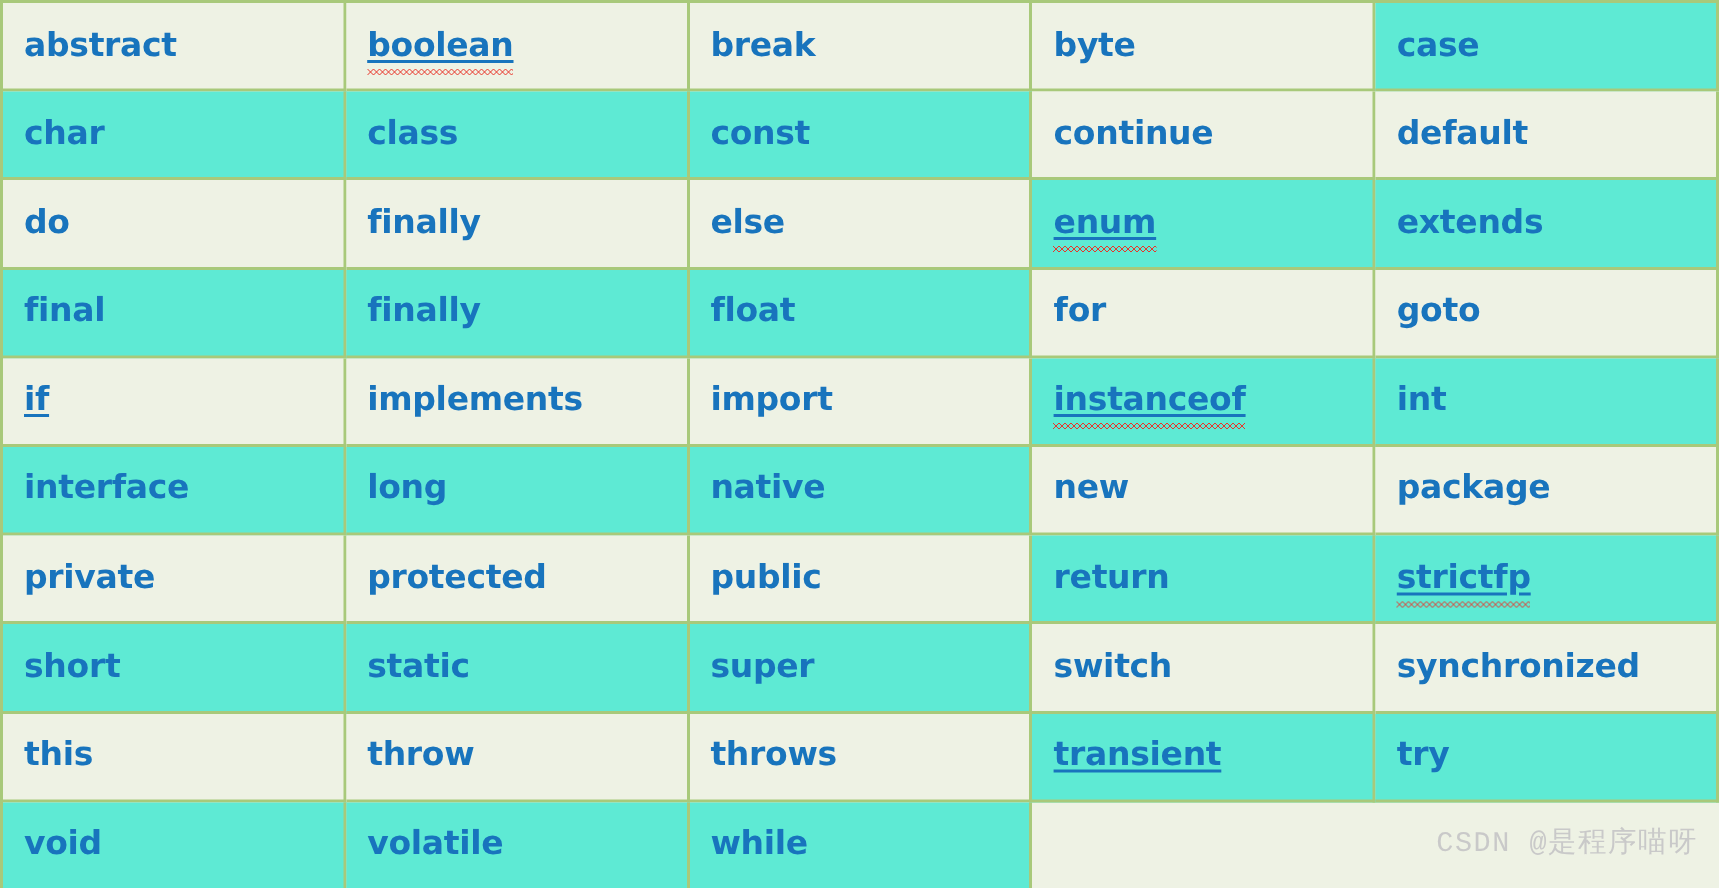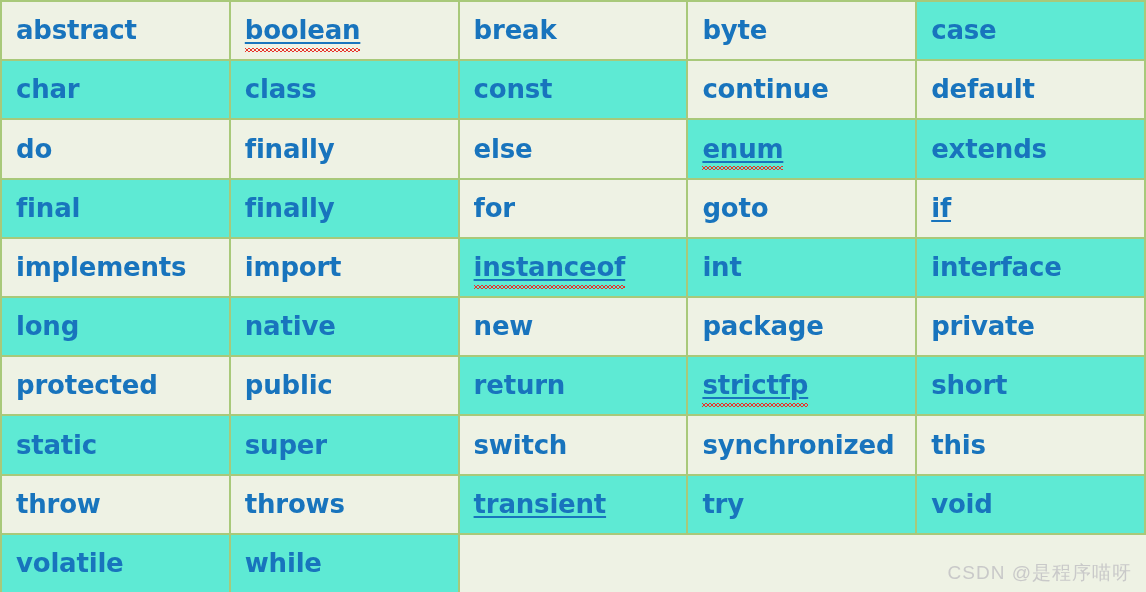--- a/index.html
+++ b/index.html
@@ -37,21 +37,21 @@
     align-items: center;
     padding-left: 14px;
     overflow: hidden;
   }
   .kw-cell.row-light { background: #eef2e4; }
   .kw-cell.row-dark  { background: #5eead4; }
 
   .kw-text {
     font-family: "DejaVu Sans", sans-serif;
     font-weight: bold;
-    font-size: 26px;
+    font-size: 22px;
     line-height: 1.1;
     color: #1874bd;
     letter-spacing: -0.2px;
     white-space: nowrap;
     position: relative;
     display: inline-block;
   }
   .kw-text.u {
     text-decoration: underline;
     text-decoration-thickness: 2px;
@@ -68,22 +68,22 @@
     background-image:
       linear-gradient(45deg, transparent 42%, #e8342a 42%, #e8342a 58%, transparent 58%),
       linear-gradient(-45deg, transparent 42%, #e8342a 42%, #e8342a 58%, transparent 58%);
     background-size: 4px 4px;
     background-repeat: repeat-x;
   }
 
   #watermark {
     position: absolute;
     right: 14px;
-    bottom: 6px;
-    font-family: Liberation Sans, sans-serif;
+    bottom: 18px;
+    font-family: Liberation Mono, monospace;
     font-size: 19px;
     color: #c9c9c9;
     letter-spacing: 1px;
     white-space: nowrap;
     pointer-events: none;
     user-select: none;
   }
 </style>
 </head>
 <body>
@@ -134,20 +134,23 @@
       </div>
       <div class="kw-cell row-dark">
         <span class="kw-text">extends</span>
       </div>
       <div class="kw-cell row-dark">
         <span class="kw-text">final</span>
       </div>
       <div class="kw-cell row-dark">
         <span class="kw-text">finally</span>
       </div>
+      <div class="kw-cell row-dark">
+        <span class="kw-text">float</span>
+      </div>
       <div class="kw-cell row-light">
         <span class="kw-text">for</span>
       </div>
       <div class="kw-cell row-light">
         <span class="kw-text">goto</span>
       </div>
       <div class="kw-cell row-light">
         <span class="kw-text u">if</span>
       </div>
       <div class="kw-cell row-light">

